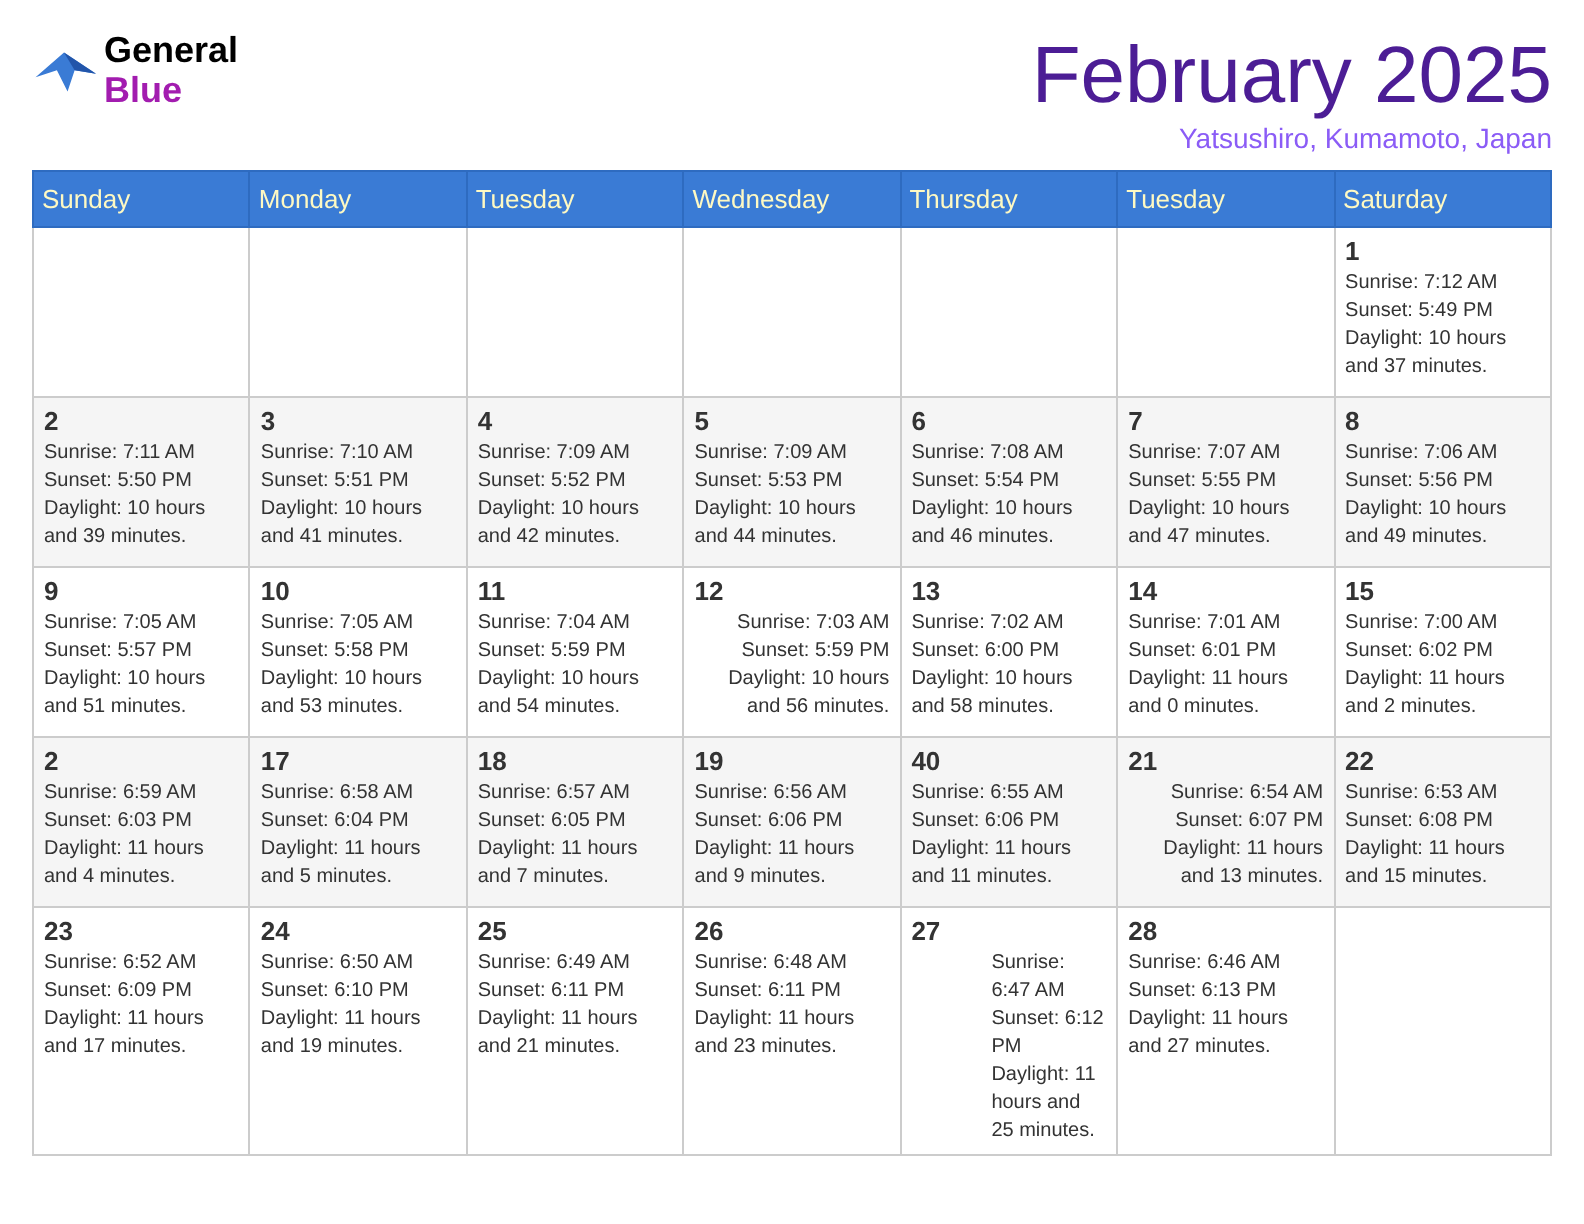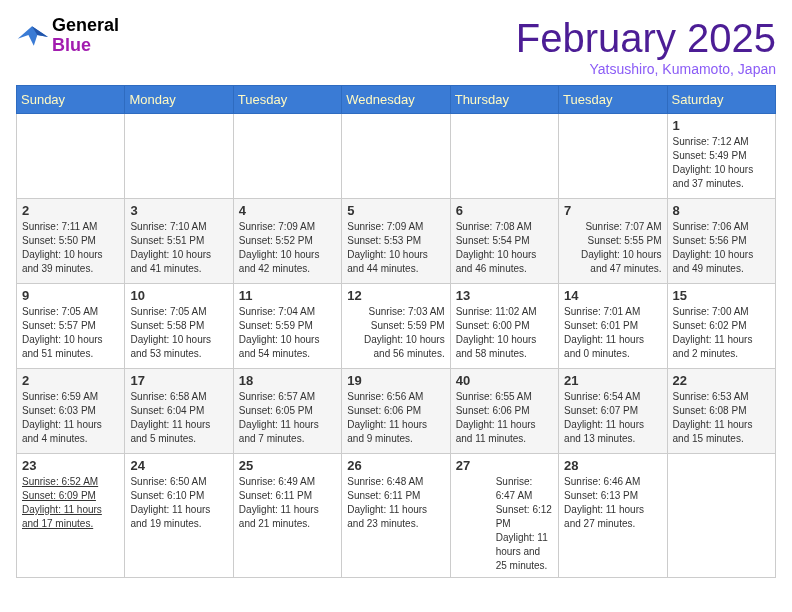--- a/index.html
+++ b/index.html
@@ -161,21 +161,21 @@
 Daylight: 10 hours and 44 minutes.</div>
         </td>
         <td class="alt-row">
           <span class="day-num">6</span>
           <div class="day-info" style="white-space: pre-line;">Sunrise: 7:08 AM
 Sunset: 5:54 PM
 Daylight: 10 hours and 46 minutes.</div>
         </td>
         <td class="alt-row">
           <span class="day-num">7</span>
-          <div class="day-info" style="white-space: pre-line; text-align: right;">Sunrise: 7:07 AM
+          <div class="day-info" style="white-space: pre-line;">Sunrise: 7:07 AM
 Sunset: 5:55 PM
 Daylight: 10 hours and 47 minutes.</div>
         </td>
         <td class="alt-row">
           <span class="day-num">8</span>
           <div class="day-info" style="white-space: pre-line;">Sunrise: 7:06 AM
 Sunset: 5:56 PM
 Daylight: 10 hours and 49 minutes.</div>
         </td>
       </tr>
@@ -199,21 +199,21 @@
 Daylight: 10 hours and 54 minutes.</div>
         </td>
         <td>
           <span class="day-num">12</span>
           <div class="day-info" style="white-space: pre-line; text-align: right;">Sunrise: 7:03 AM
 Sunset: 5:59 PM
 Daylight: 10 hours and 56 minutes.</div>
         </td>
         <td>
           <span class="day-num">13</span>
-          <div class="day-info" style="white-space: pre-line;">Sunrise: 11:02 AM
+          <div class="day-info" style="white-space: pre-line;">Sunrise: 7:02 AM
 Sunset: 6:00 PM
 Daylight: 10 hours and 58 minutes.</div>
         </td>
         <td>
           <span class="day-num">14</span>
           <div class="day-info" style="white-space: pre-line;">Sunrise: 7:01 AM
 Sunset: 6:01 PM
 Daylight: 11 hours and 0 minutes.</div>
         </td>
         <td>
@@ -249,35 +249,35 @@
 Daylight: 11 hours and 9 minutes.</div>
         </td>
         <td class="alt-row">
           <span class="day-num">40</span>
           <div class="day-info" style="white-space: pre-line;">Sunrise: 6:55 AM
 Sunset: 6:06 PM
 Daylight: 11 hours and 11 minutes.</div>
         </td>
         <td class="alt-row">
           <span class="day-num">21</span>
-          <div class="day-info" style="white-space: pre-line;">Sunrise: 6:54 AM
+          <div class="day-info" style="white-space: pre-line; text-align: right;">Sunrise: 6:54 AM
 Sunset: 6:07 PM
 Daylight: 11 hours and 13 minutes.</div>
         </td>
         <td class="alt-row">
           <span class="day-num">22</span>
           <div class="day-info" style="white-space: pre-line;">Sunrise: 6:53 AM
 Sunset: 6:08 PM
 Daylight: 11 hours and 15 minutes.</div>
         </td>
       </tr>
       <tr>
         <td>
           <span class="day-num">23</span>
-          <div class="day-info" style="white-space: pre-line; text-decoration: underline;">Sunrise: 6:52 AM
+          <div class="day-info" style="white-space: pre-line;">Sunrise: 6:52 AM
 Sunset: 6:09 PM
 Daylight: 11 hours and 17 minutes.</div>
         </td>
         <td>
           <span class="day-num">24</span>
           <div class="day-info" style="white-space: pre-line;">Sunrise: 6:50 AM
 Sunset: 6:10 PM
 Daylight: 11 hours and 19 minutes.</div>
         </td>
         <td>

